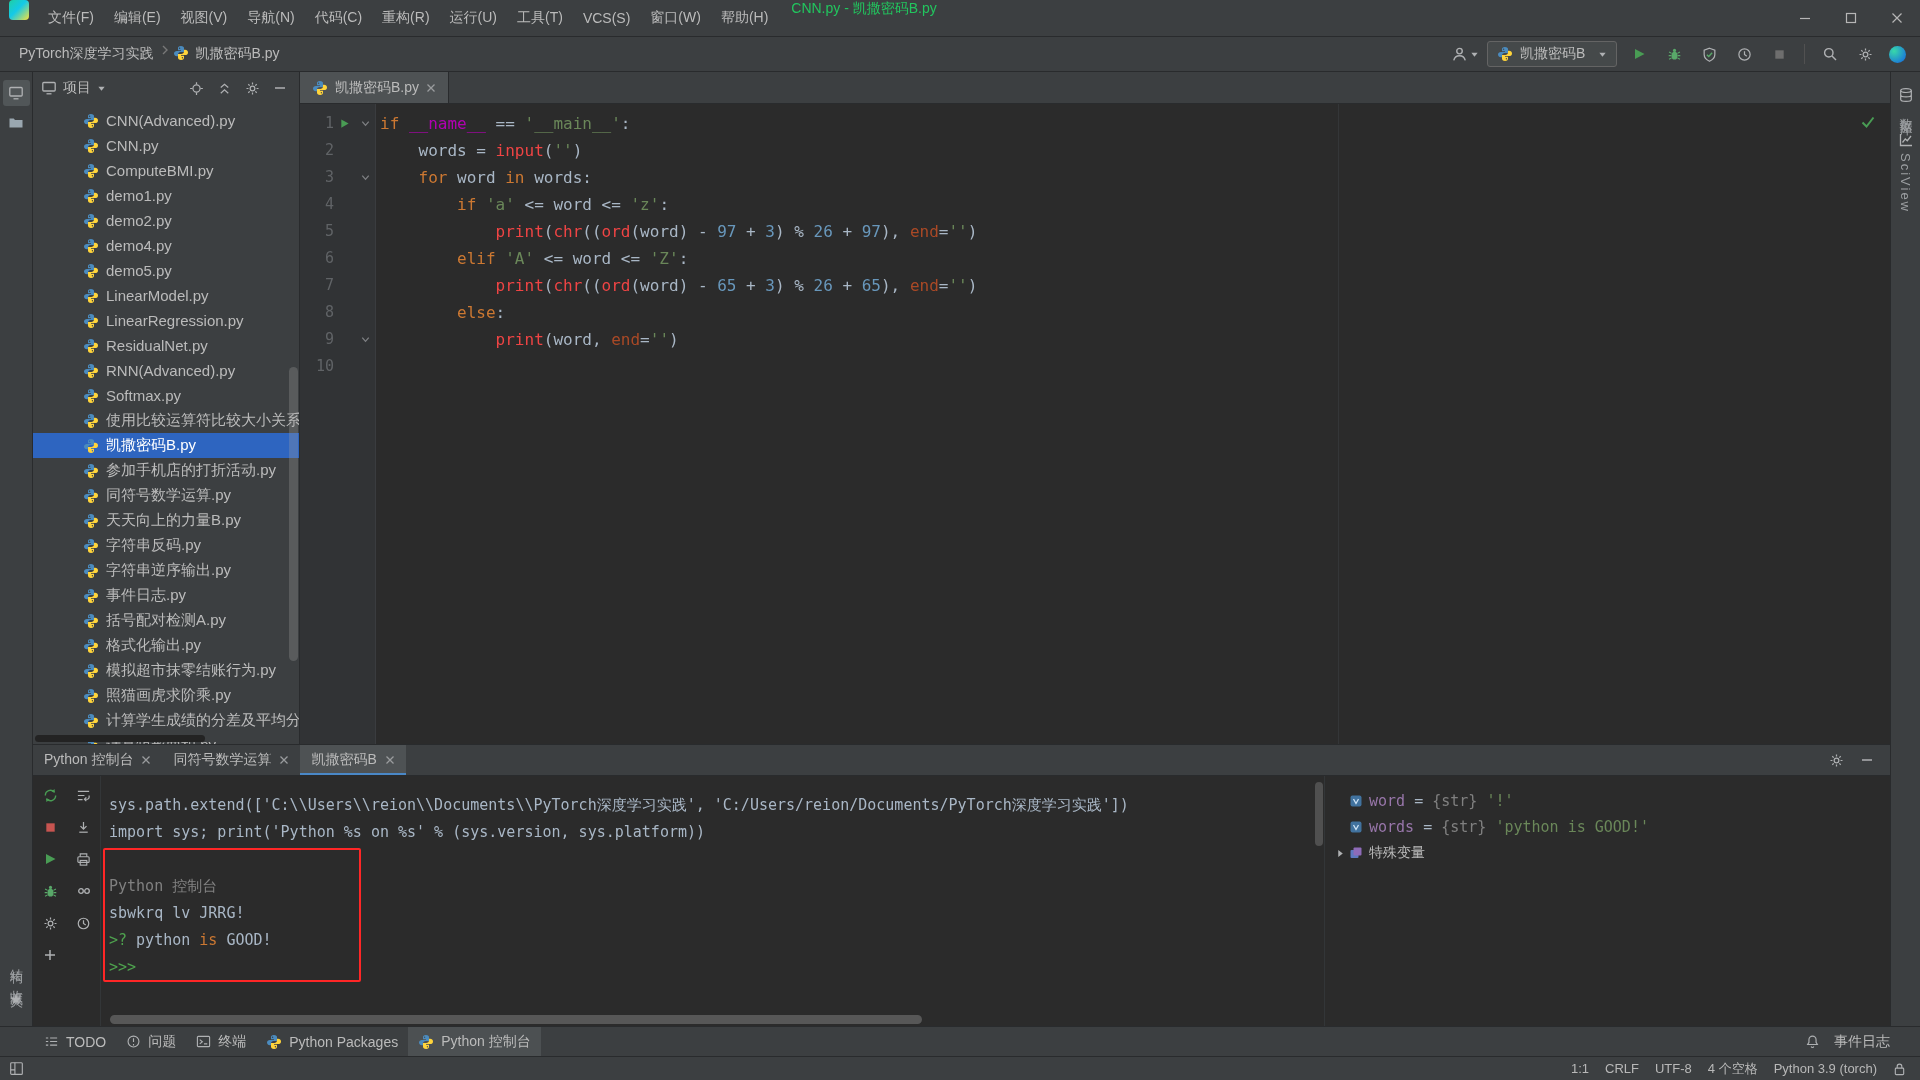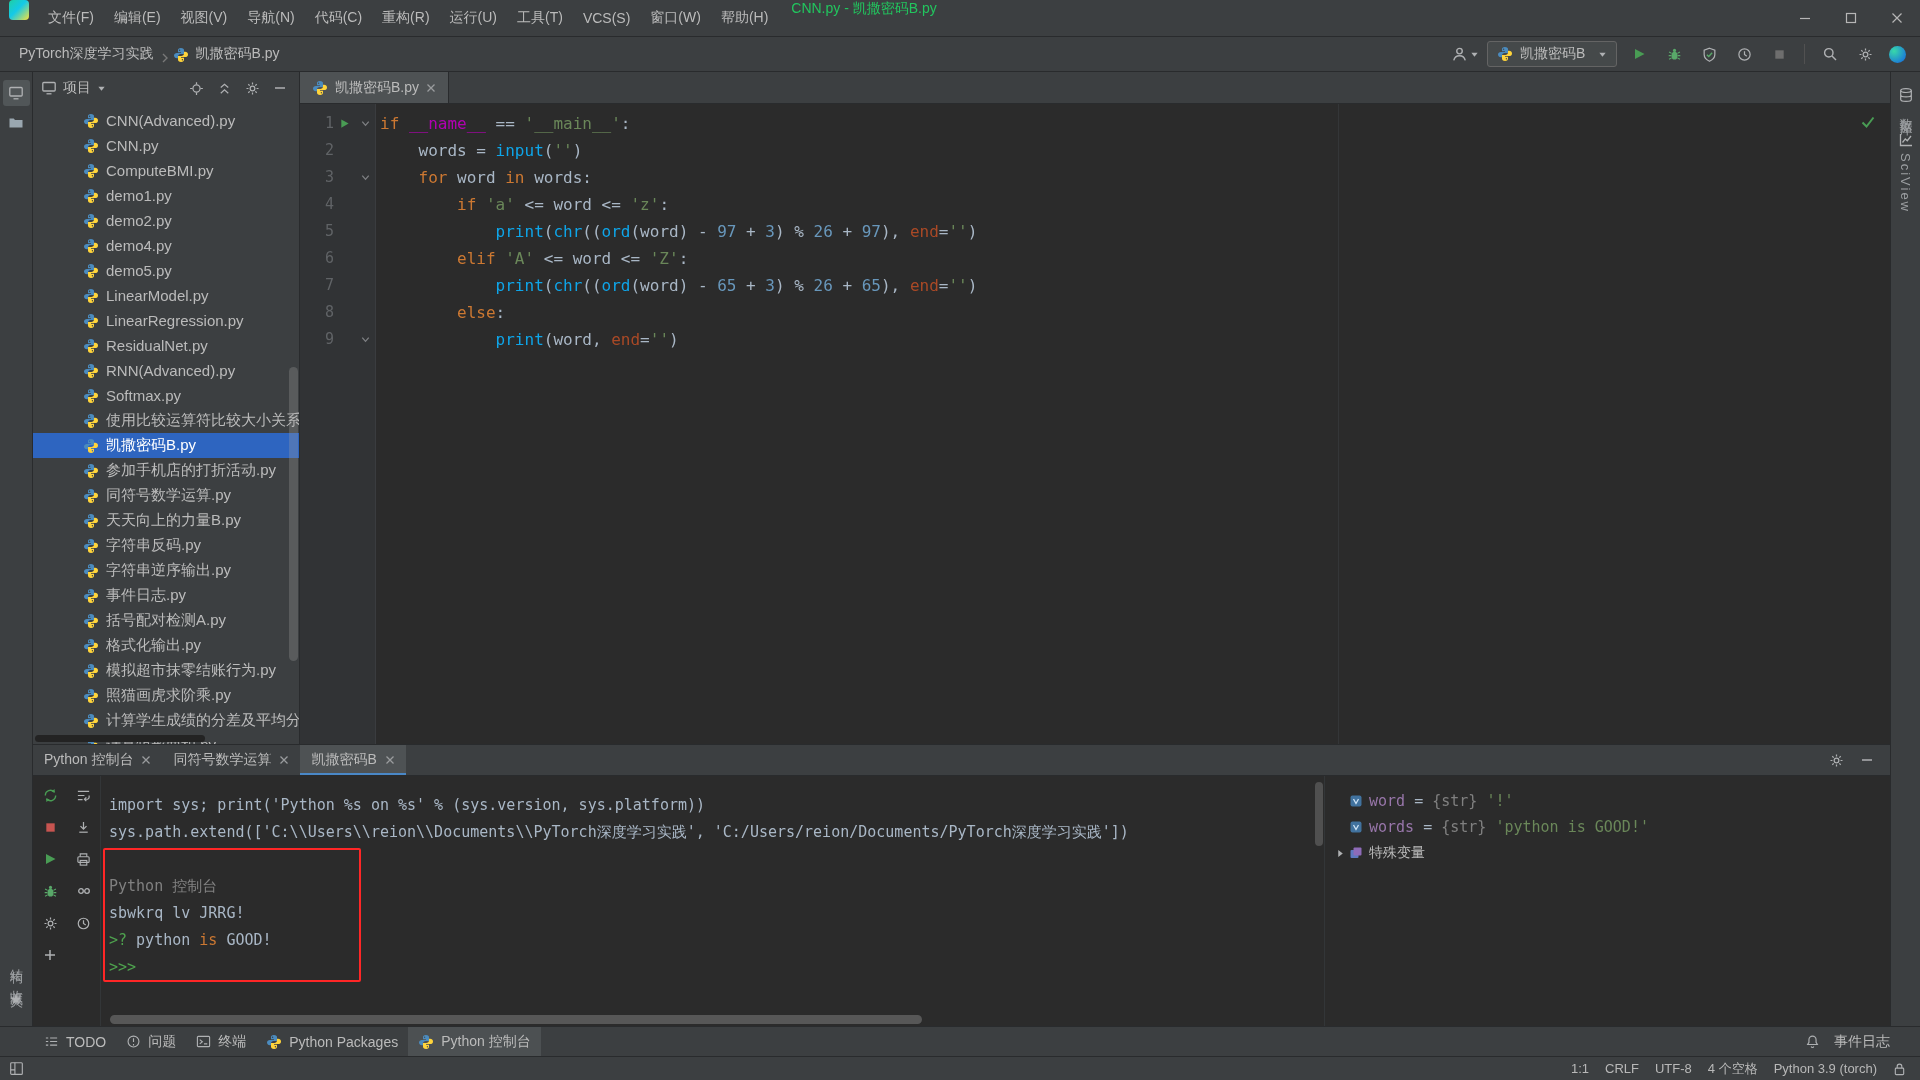--- a/index.html
+++ b/index.html
@@ -16,21 +16,21 @@
     background:linear-gradient(135deg,#1fd0a3 0%,#14c9e8 45%,#f7e13c 100%)}
   #menubar{display:flex;align-items:center;height:100%}
   .menu-item{padding:0 10px;color:#bbbbbb;display:flex;align-items:center;height:100%}
   .window-title{position:absolute;left:45%;transform:translateX(-50%);color:#22c55e}
   .win-controls{margin-left:auto;display:flex;height:100%}
   .win-btn{width:46px;height:100%;display:flex;align-items:center;justify-content:center}
 
   
   #toolbar{height:35px;background:#3c3f41;border-bottom:1px solid #292b2d;display:flex;
     align-items:center;padding:0 10px;flex:0 0 auto}
-  #breadcrumbs{display:flex;align-items:flex-end;gap:4px;padding-left:6px}
+  #breadcrumbs{display:flex;align-items:flex-start;gap:4px;padding-left:6px}
   .crumb{color:#bbbbbb;padding:0 3px}
   .toolbar-right{margin-left:auto;display:flex;align-items:center;gap:9px;padding-right:4px}
   .icon-btn{width:26px;height:26px;display:flex;align-items:center;justify-content:center;gap:2px}
   .icon-btn.sm{width:22px;height:22px}
   .run-combo{height:26px;display:flex;align-items:center;gap:7px;padding:0 9px;
     border:1px solid #646464;border-radius:3px;background:#45494a;color:#bbbbbb;min-width:130px}
   .combo-label{flex:1}
   .divider-v{width:1px;height:20px;background:#515151;margin:0 3px}
   .avatar{width:17px;height:17px;border-radius:50%;margin-left:2px;
     background:radial-gradient(circle at 30% 30%,#38d9a9,#1c7ed6 75%)}
@@ -83,21 +83,21 @@
   .gutter-cell{width:76px;flex:0 0 auto;display:flex;align-items:center;height:100%}
   .ln{width:34px;text-align:right;color:#606366;font-size:15px}
   .slot{width:21px;display:flex;align-items:center;justify-content:center}
   .code-text{padding-left:4px;white-space:pre}
   .editor-check{position:absolute;top:10px;right:14px}
 
   .tk-plain{color:#a9b7c6}
   .tk-kw{color:#cc7832}
   .tk-str{color:#6a8759}
   .tk-num{color:#6897bb}
-  .tk-builtin{color:#0ea5e9}
+  .tk-builtin{color:#ef4444}
   .tk-kwarg{color:#aa4926}
   .tk-dunder{color:#b200b2}
   .tk-banner{color:#808080}
   .tk-prompt{color:#4ea24e}
 
   
   #console-row{flex:1;display:flex;flex-direction:column;border-top:1px solid #292b2d;
     background:#2b2b2b;min-height:0}
   #console-tabs{height:31px;background:#3c3f41;display:flex;align-items:stretch;
     border-bottom:1px solid #292b2d;flex:0 0 auto}
@@ -706,20 +706,28 @@
                     <span class="slot">
                       <span class="icon">
                         <svg width="11" height="11" viewBox="0 0 12 12">
                           <path stroke="#7f8184" fill="none" stroke-width="1.4" d="M2.5 4l3.5 4 3.5-4"></path>
                         </svg>
                       </span>
                     </span>
                   </span>
                   <span class="code-text"><span class="tk-plain">            </span><span class="tk-builtin">print</span><span class="tk-plain">(word, </span><span class="tk-kwarg">end</span><span class="tk-plain">=</span><span class="tk-str">''</span><span class="tk-plain">)</span></span>
                 </div>
+                <div class="ed-line">
+                  <span class="gutter-cell">
+                    <span class="ln">10</span>
+                    <span class="slot"></span>
+                    <span class="slot"></span>
+                  </span>
+                  <span class="code-text"></span>
+                </div>
               </div>
             <div class="editor-check icon">
                 <svg width="16" height="16" viewBox="0 0 16 16">
                   <path stroke="#499C54" fill="none" stroke-width="2" d="M2.5 8.5l4 4 7-9"></path>
                 </svg>
               </div>
           </div>
         </div>
       </div>
 
@@ -851,22 +859,22 @@
                 <svg width="15" height="15" viewBox="0 0 16 16">
                   <g stroke="#afb1b3" fill="none" stroke-width="1.3">
                     <circle cx="8" cy="8" r="5.6"></circle>
                     <path d="M8 4.6V8l2.4 1.6"></path>
                   </g>
                 </svg>
               </span>
           </div>
           <div id="console-output">
             <div id="c-lines">
+                <div class="console-line"><span class="tk-plain">sys.path.extend(['C:\\Users\\reion\\Documents\\PyTorch深度学习实践', 'C:/Users/reion/Documents/PyTorch深度学习实践'])</span></div>
                 <div class="console-line"><span class="tk-plain">import sys; print('Python %s on %s' % (sys.version, sys.platform))</span></div>
-                <div class="console-line"><span class="tk-plain">sys.path.extend(['C:\\Users\\reion\\Documents\\PyTorch深度学习实践', 'C:/Users/reion/Documents/PyTorch深度学习实践'])</span></div>
                 <div class="console-line"></div>
                 <div class="console-line"><span class="tk-banner">Python 控制台</span></div>
                 <div class="console-line"><span class="tk-plain">sbwkrq lv JRRG!</span></div>
                 <div class="console-line"><span class="tk-prompt">&gt;? </span><span class="tk-plain">python </span><span class="tk-kw">is</span><span class="tk-plain"> GOOD!</span></div>
                 <div class="console-line"><span class="tk-prompt">&gt;&gt;&gt;</span></div>
               </div>
             <div class="red-annotation"></div>
             <div class="h-scrollbar"></div>
           </div>
           <div class="c-vscroll">

